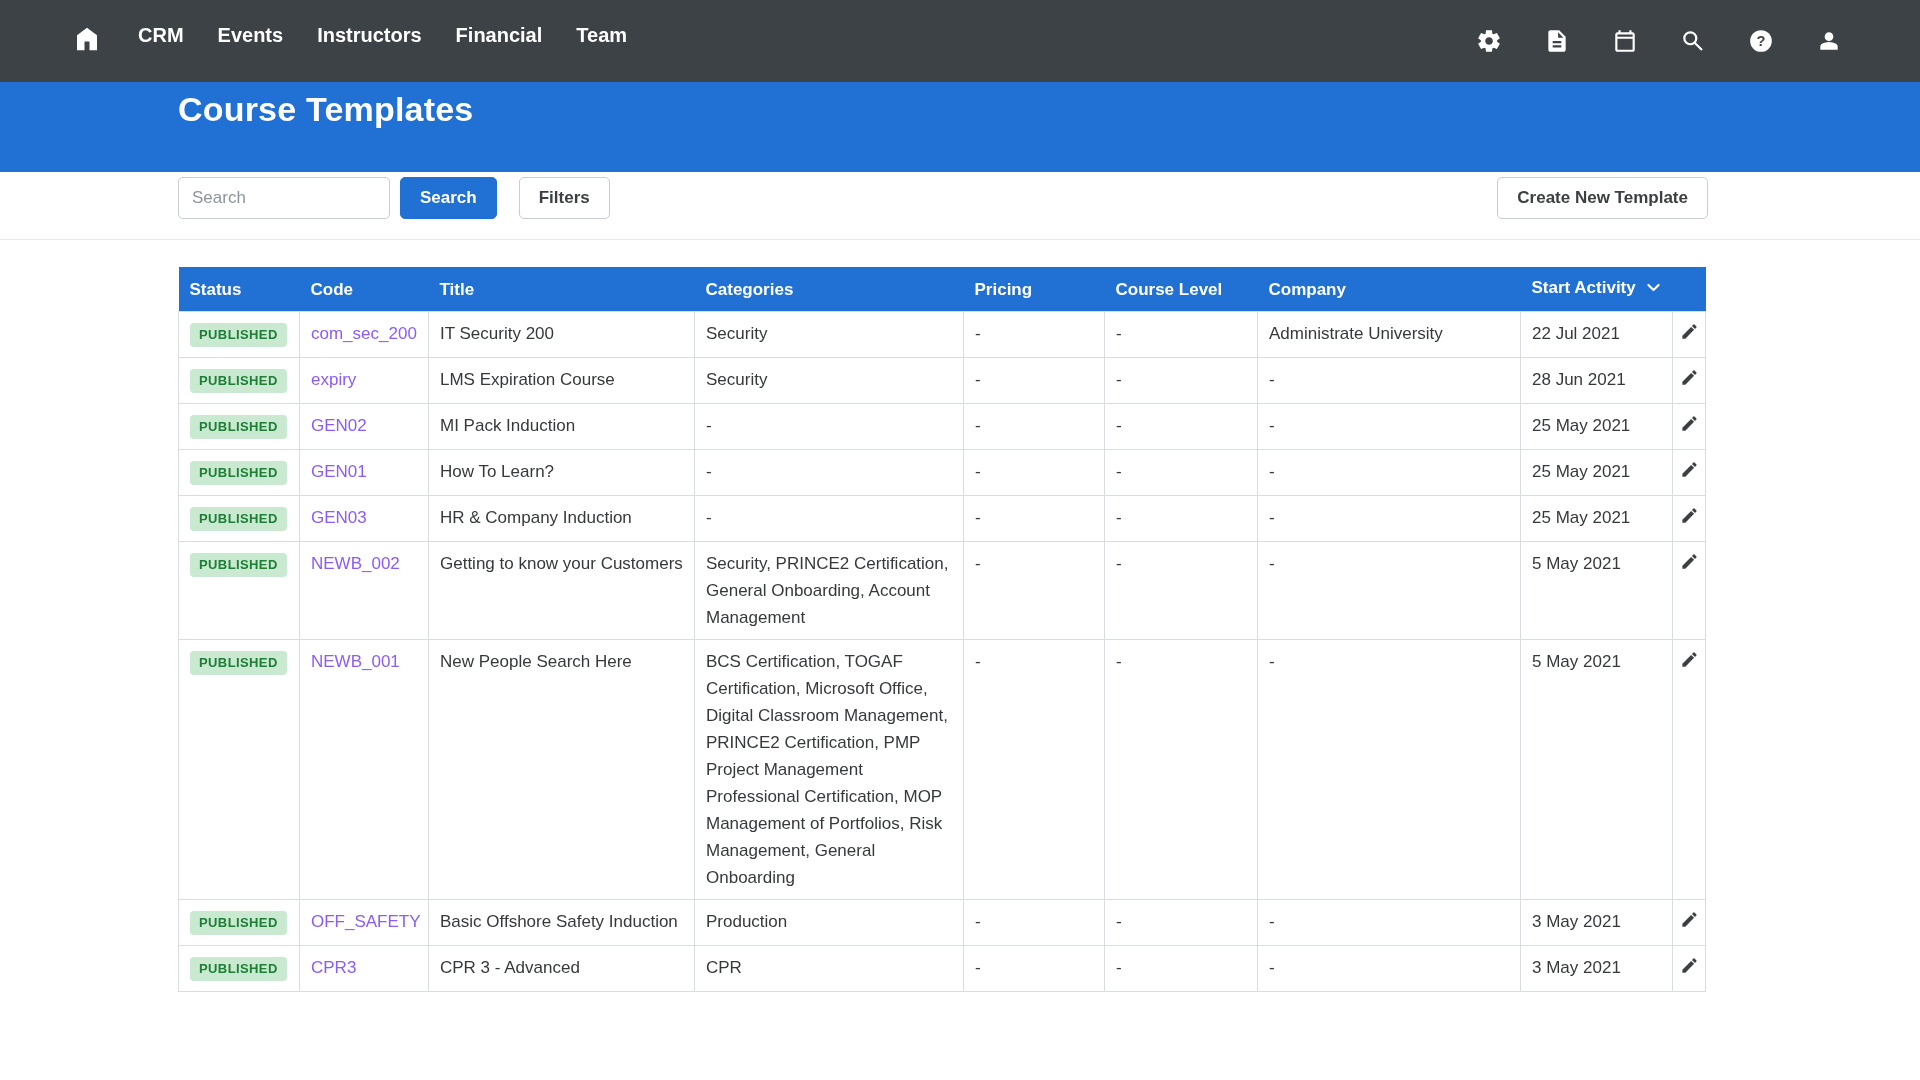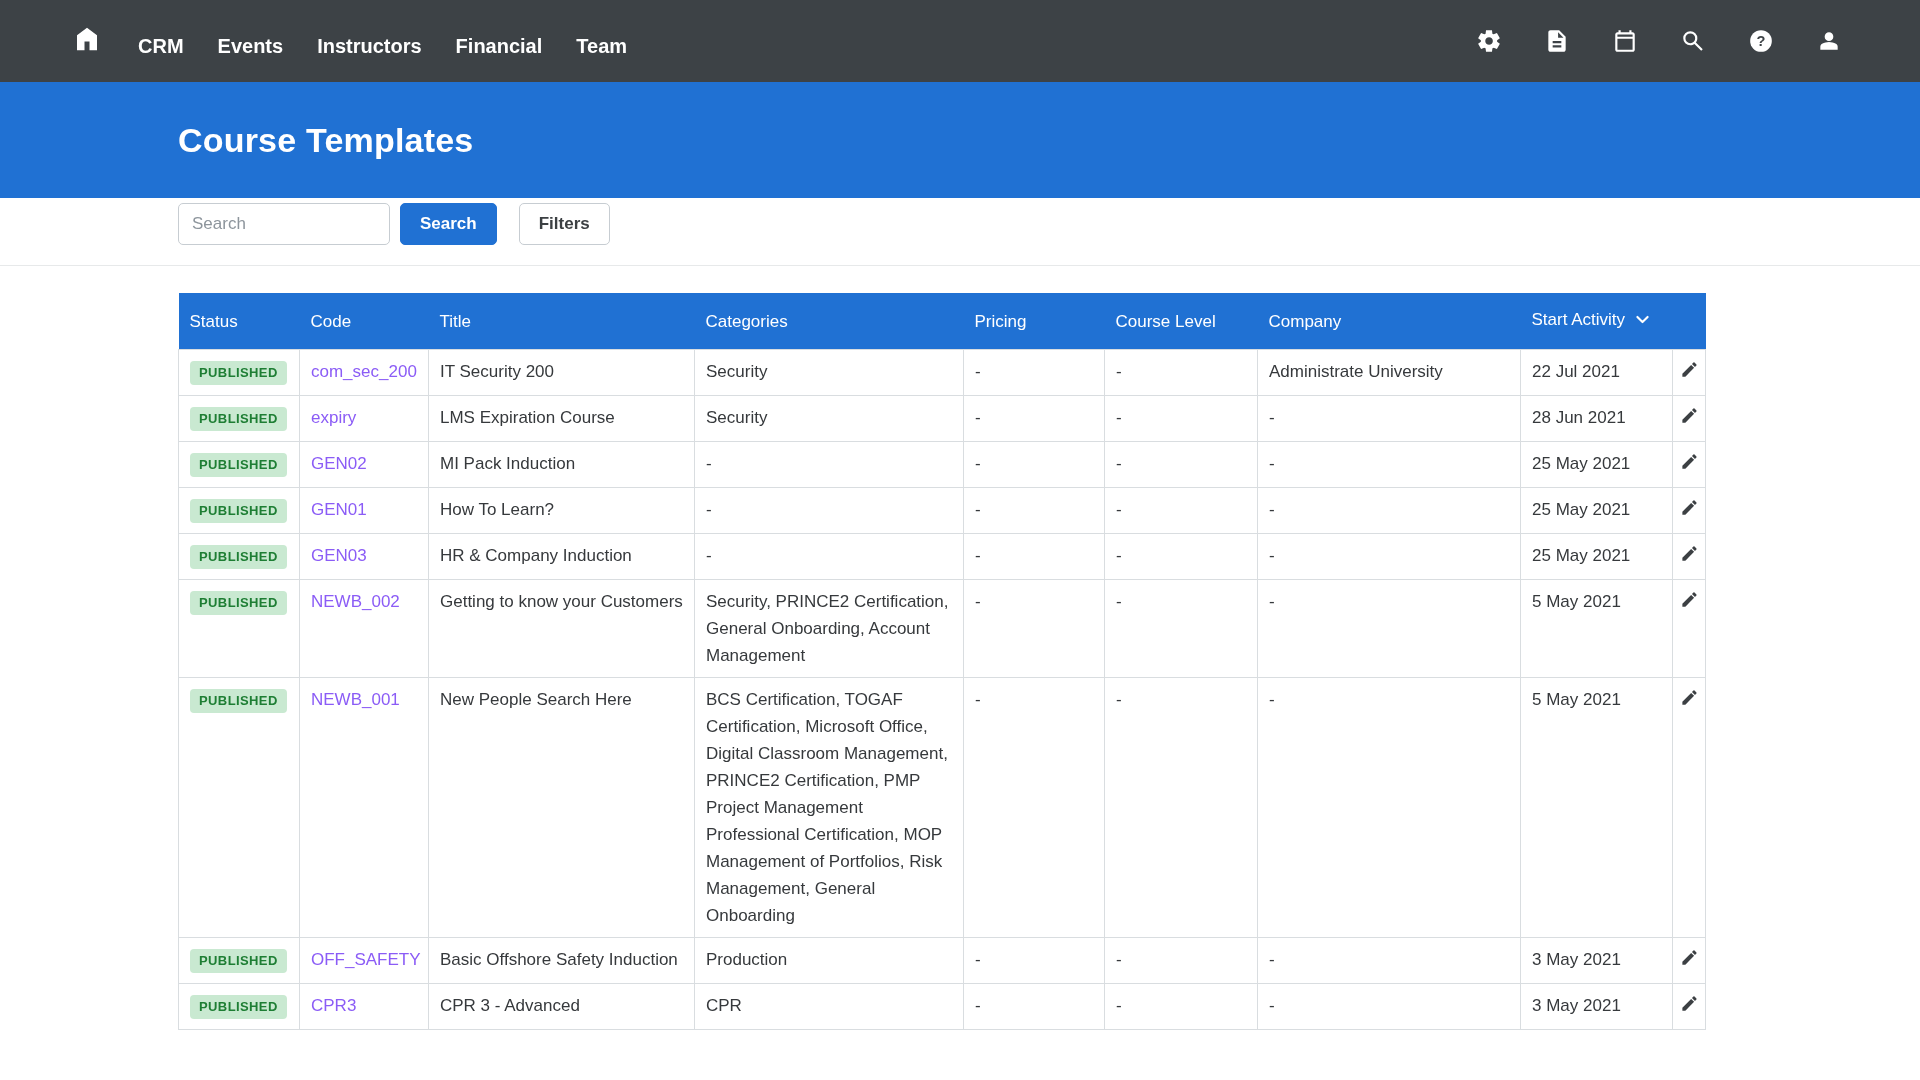--- a/index.html
+++ b/index.html
@@ -2,48 +2,48 @@
 <html><head>
 <meta charset="utf-8">
 <style>
   * { margin:0; padding:0; box-sizing:border-box; }
   html,body { width:1920px; height:1080px; overflow:hidden; background:#fff;
     font-family:"Liberation Sans","DejaVu Sans",sans-serif; color:#36393c; }
 
   
   .navbar { height:82px; background:#3d4246; display:flex; align-items:center;
     justify-content:space-between; padding:0 78px 0 72px; }
-  .nav-left { display:flex; align-items:flex-end; gap:36px; }
+  .nav-left { display:flex; align-items:flex-start; gap:36px; }
   .nav-home { display:flex; align-items:center; cursor:pointer; }
   .nav-items { display:flex; gap:34px; }
   .nav-item { color:#ffffff; font-size:20px; font-weight:700; text-decoration:none; cursor:pointer; }
   .nav-right { display:flex; align-items:center; gap:42px; }
   .nav-icon { display:flex; align-items:center; cursor:pointer; }
 
   
-  .page-header { height:116px; background:#2071d3; display:flex; align-items:center; padding:0 178px; }
+  .page-header { height:90px; background:#2071d3; display:flex; align-items:flex-start; padding:8px 178px; }
   .page-title { color:#fff; font-size:34px; font-weight:700; letter-spacing:.2px; }
 
   
   .toolbar { height:68px; display:flex; align-items:center; justify-content:space-between;
     padding:0 212px 16px 178px; border-bottom:1px solid #e7e9ea; background:#fff; }
   .toolbar-left { display:flex; align-items:center; }
   .search-input { width:212px; height:42px; border:1px solid #c7cdd2; border-radius:5px;
     padding:0 13px; font-size:17px; color:#333; font-family:inherit; outline:none; }
   .search-input::placeholder { color:#8d959c; }
   .btn { height:42px; border-radius:5px; font-size:17px; font-weight:700; padding:0 19px;
     cursor:pointer; font-family:inherit; }
   .btn-primary { background:#2071d3; color:#fff; border:1px solid #2071d3; margin-left:10px; }
   .btn-outline { background:#fff; color:#3c4043; border:1px solid #c7cdd2; margin-left:22px; }
 
   
   .content { padding:27px 0 0 178px; }
   .templates-table { border-collapse:collapse; width:1527px; table-layout:fixed; font-size:17px; }
-  .templates-table thead th { background:#2071d3; color:#fff; text-align:left; font-weight:400;
-    padding:15px 11px; font-size:17px; line-height:23px; white-space:nowrap; cursor:pointer; }
+  .templates-table thead th { background:#2071d3; color:#fff; text-align:left; font-weight:700;
+    padding:9px 11px; font-size:17px; line-height:23px; white-space:nowrap; cursor:pointer; }
   .templates-table thead th.no-sort { cursor:default; }
   .sort-chevron { display:inline-block; vertical-align:-3px; margin-left:9px; }
   .templates-table tbody td { border:1px solid #d9dde0; padding:8px 11px; vertical-align:top;
     line-height:27px; color:#36393c; background:#fff; }
   .badge { display:inline-block; background:#c9e9d1; color:#1e7e34; font-size:13px;
     font-weight:700; padding:3px 9px; border-radius:4px; letter-spacing:.4px; line-height:18px; }
   .code-link { color:#8b5cf6; text-decoration:none; cursor:pointer; }
   .col-edit-cell { text-align:center; padding:8px 3px !important; }
   .edit-btn { background:none; border:none; cursor:pointer; padding:2px; line-height:0; }
 </style>
@@ -105,20 +105,21 @@
 <section class="page-header">
   <h1 class="page-title">Course Templates</h1>
 </section>
 
 <section class="toolbar">
   <div class="toolbar-left">
     <input class="search-input" type="text" placeholder="Search" style="">
     <button class="btn btn-primary">Search</button>
     <button class="btn btn-outline">Filters</button>
   </div>
+  <button class="btn btn-outline">Create New Template</button>
 </section>
 
 <main class="content">
   <table class="templates-table">
     <colgroup>
       <col style="width:121px">
         <col style="width:129px">
         <col style="width:266px">
       <col style="width:269px">
         <col style="width:141px">

